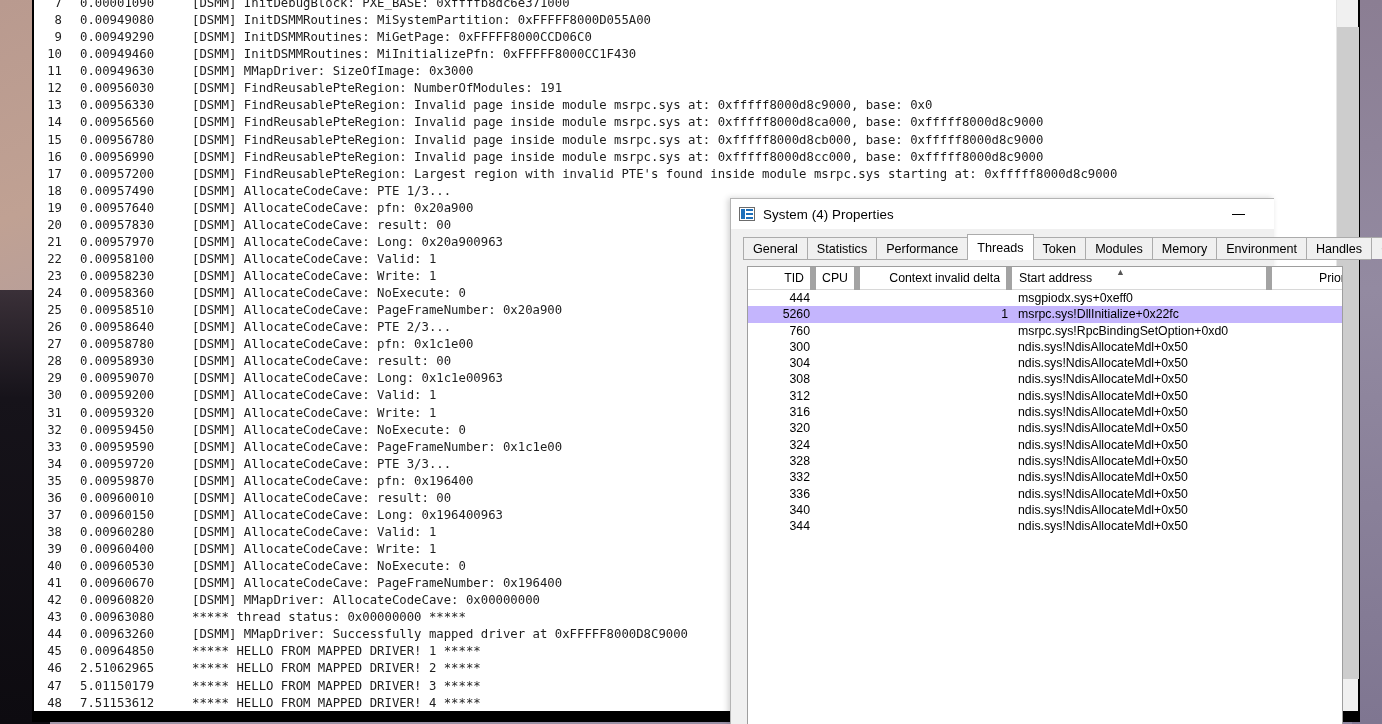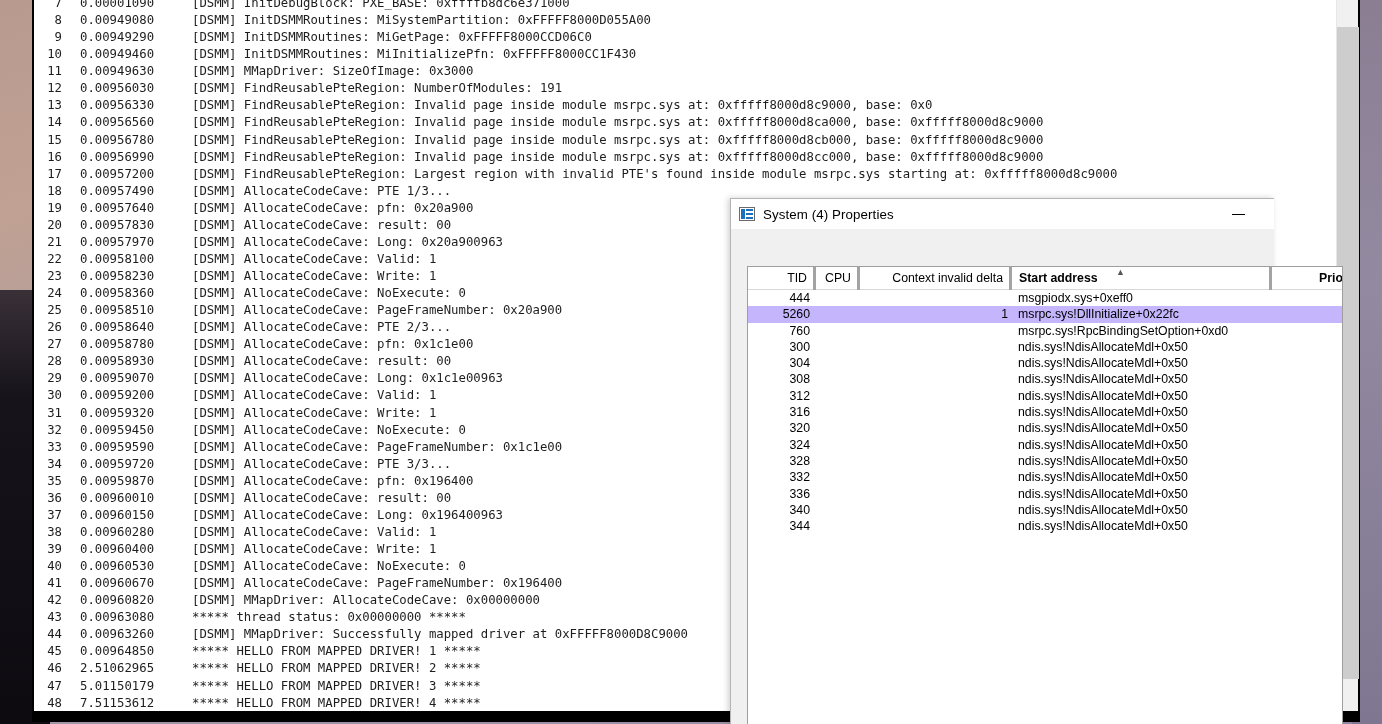--- a/index.html
+++ b/index.html
@@ -163,26 +163,26 @@
   .lv-head {
     position: relative;
     height: 23px;
     background: #ffffff;
     border-bottom: 1px solid #d8d8d8;
     font-size: 12.3px; color: #000;
   }
   .lv-head .col {
     position: absolute; top: 0; height: 23px;
     line-height: 23px;
-    border-right: 3px solid #a3a3a3;
+    border-right: 6px solid #a3a3a3;
     padding-right: 6px;
     white-space: nowrap;
   }
   .lv-head .col.right { text-align: right; }
-  .lv-head .col.left { text-align: left; padding-left: 7px; padding-right: 0; font-weight: bold; }
+  .lv-head .col.left { text-align: left; padding-left: 7px; padding-right: 0; }
   .sortarrow {
     position: absolute;
     top: 1px;
     font-size: 9px; color: #555;
     line-height: 8px;
   }
   .lv-body { position: relative; }
   .lv-row {
     position: relative;
     height: 16.3px;
@@ -215,20 +215,32 @@
   <div id="propwin">
 
     <div class="titlebar">
       <div class="appicon"></div>
       <div class="ttl">System (4) Properties</div>
       <div class="minbtn">
         <span class="dash"></span>
       </div>
     </div>
 
+    <div class="tabstrip" id="tabstrip">
+        <div class="tab">General</div>
+        <div class="tab">Statistics</div>
+        <div class="tab">Performance</div>
+        <div class="tab active">Threads</div>
+        <div class="tab">Token</div>
+        <div class="tab">Modules</div>
+        <div class="tab">Memory</div>
+        <div class="tab">Environment</div>
+        <div class="tab">Handles</div>
+        <div class="tab">GPU</div>
+      </div>
 
     <div class="listview">
       <div class="lv-head" id="lvhead">
           <div class="col right" style="left: 0px; width: 68px;">TID</div>
           <div class="col right" style="left: 68px; width: 44px;">CPU</div>
           <div class="col right" style="left: 112px; width: 152px;">Context invalid delta</div>
           <div class="col left" style="left: 264px; width: 260px;">Start address</div>
           <div class="col left" style="left: 524px; width: 72px; margin-left: 40px;">Priority</div>
           <div class="sortarrow" style="left: 368px;">▲</div>
         </div>

